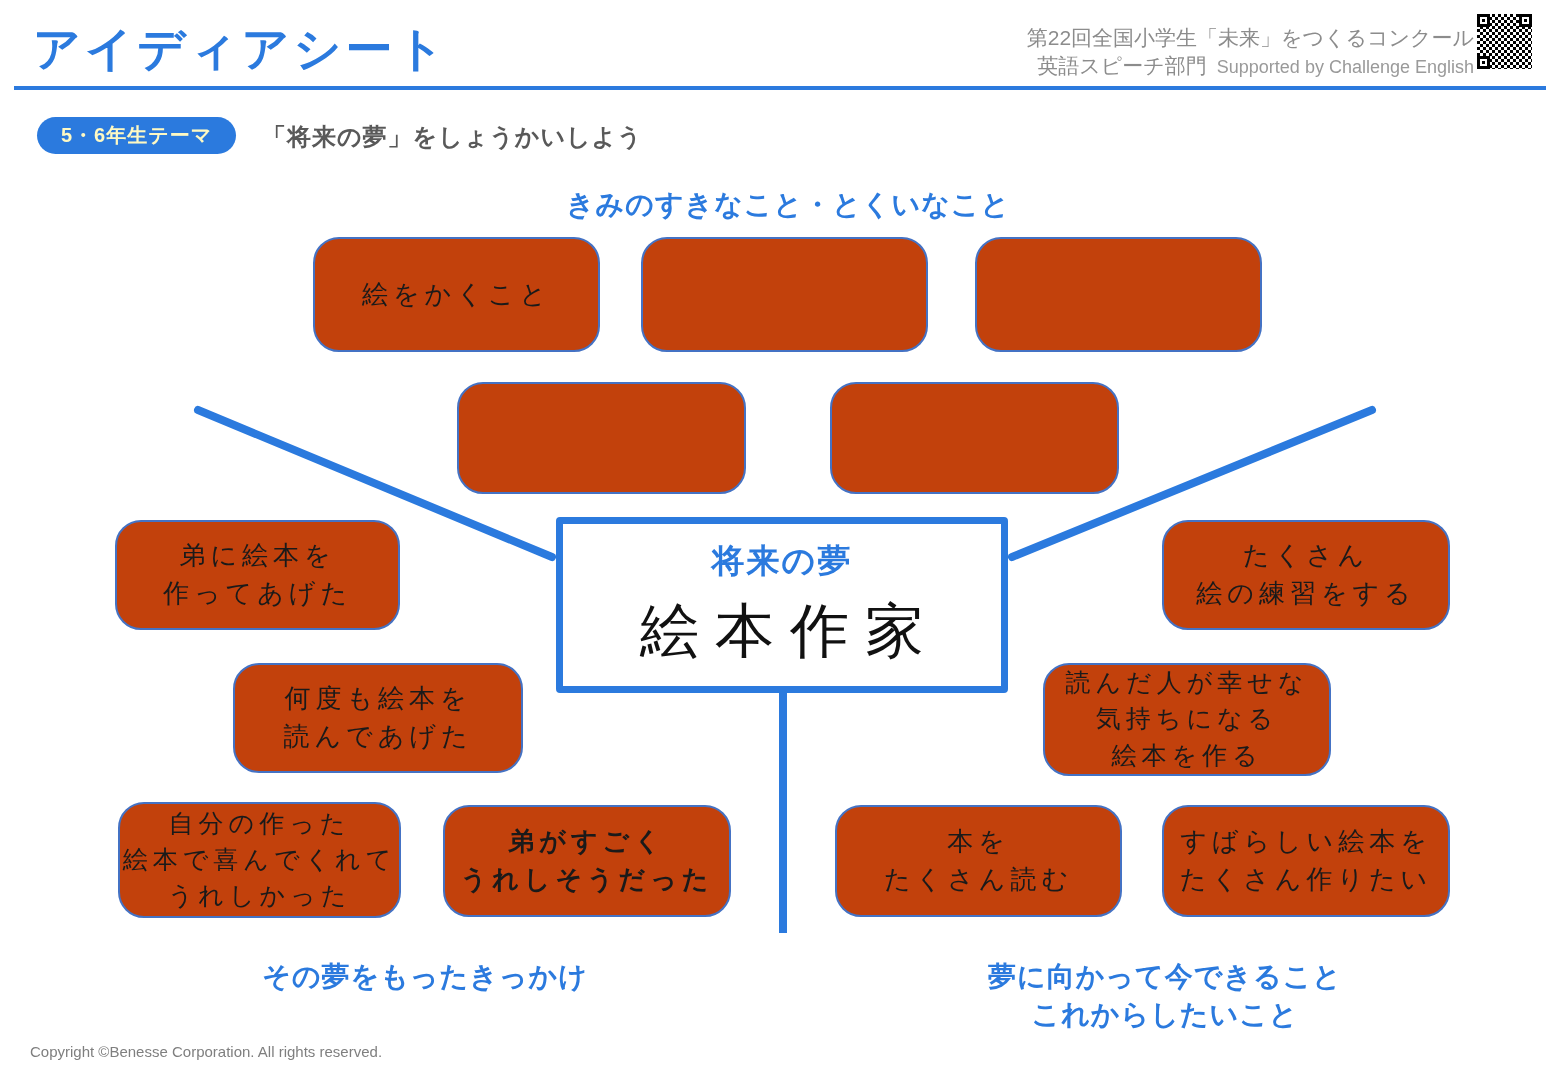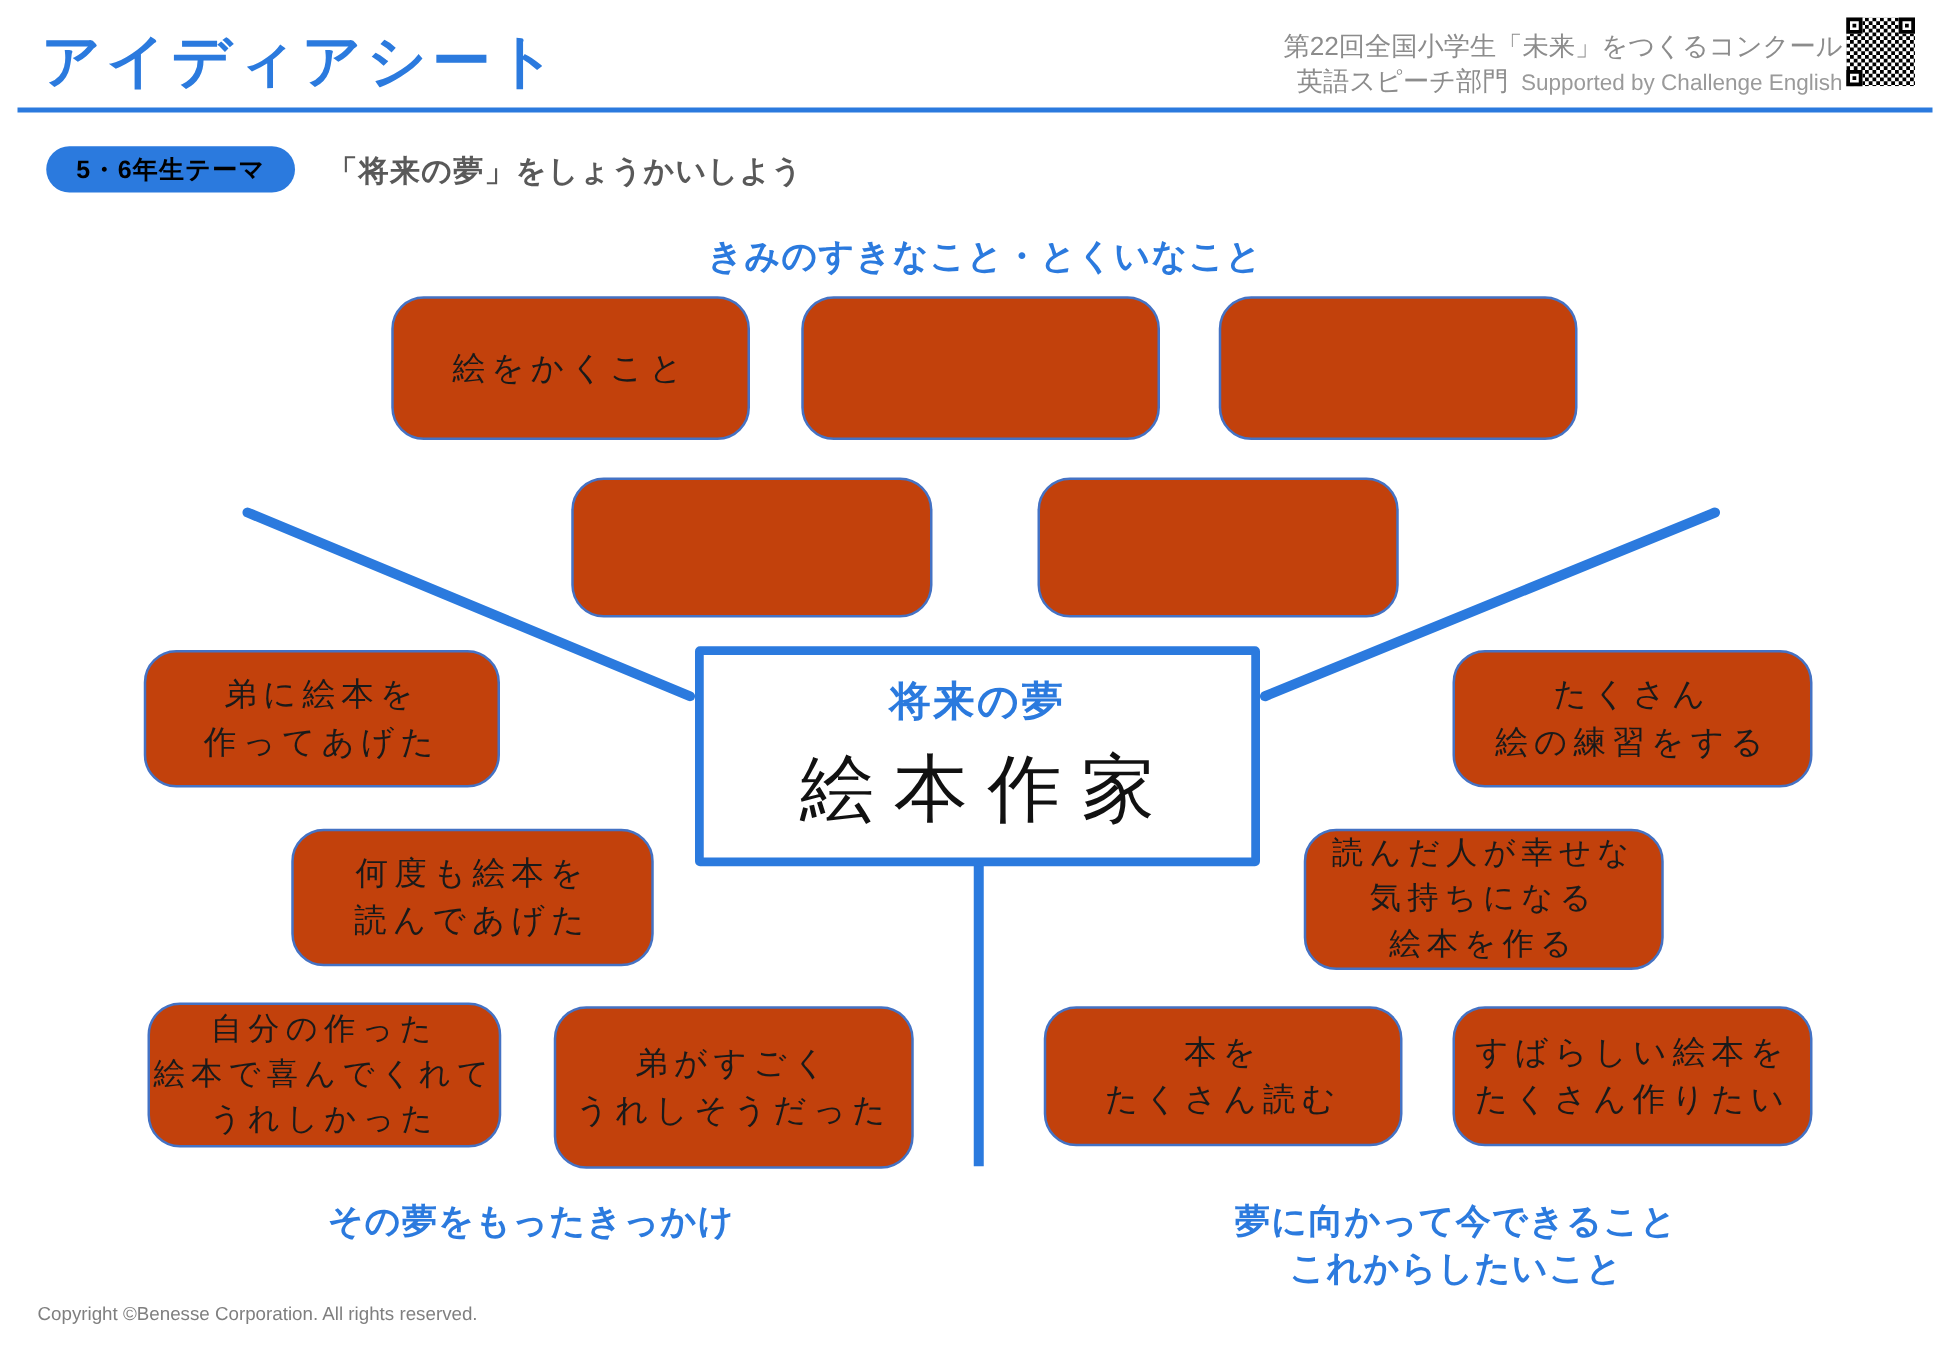--- a/index.html
+++ b/index.html
@@ -24,21 +24,21 @@
     background-size:6px 6px;outline:1px solid #fff;
   }
   .qr .f{position:absolute;width:13px;height:13px;background:#fff;border:3px solid #000;box-sizing:border-box;}
   .qr .f::before{content:"";position:absolute;left:2px;top:2px;width:3px;height:3px;background:#000;}
   .qr .tl{left:0;top:0;}
   .qr .tr{right:0;top:0;}
   .qr .bl{left:0;bottom:0;}
   
   .badge{
     position:absolute;left:37px;top:117px;height:37px;padding:0 24px;border-radius:19px;
-    background:#2B7ADE;color:#000000;font-size:20px;font-weight:bold;letter-spacing:1px;
+    background:#2B7ADE;color:#fef9c3;font-size:20px;font-weight:bold;letter-spacing:1px;
     display:flex;align-items:center;justify-content:center;
   }
   .theme-text{
     position:absolute;left:262px;top:121px;font-size:24px;font-weight:bold;color:#595959;letter-spacing:1px;
   }
   
   .connectors{position:absolute;left:0;top:0;z-index:1;}
   
   .sec-label{
     position:absolute;z-index:3;text-align:center;color:#2B7ADE;
@@ -56,21 +56,21 @@
     font-size:26px;letter-spacing:5px;line-height:1.45;white-space:pre-line;
   }
   .b-like0{left:313px;top:237px;width:287px;height:115px;}
   .b-like1{left:641px;top:237px;width:287px;height:115px;}
   .b-like2{left:975px;top:237px;width:287px;height:115px;}
   .b-like3{left:457px;top:382px;width:289px;height:112px;}
   .b-like4{left:830px;top:382px;width:289px;height:112px;}
   .b-rsn0{left:115px;top:520px;width:285px;height:110px;}
   .b-rsn1{left:233px;top:663px;width:290px;height:110px;}
   .b-rsn2{left:118px;top:802px;width:283px;height:116px;font-size:25px;}
-  .b-rsn3{left:443px;top:805px;width:288px;height:130px;}
+  .b-rsn3{left:443px;top:805px;width:288px;height:112px;font-weight:bold;}
   .b-act0{left:1162px;top:520px;width:288px;height:110px;}
   .b-act1{left:1043px;top:663px;width:288px;height:113px;font-size:25px;}
   .b-act2{left:835px;top:805px;width:287px;height:112px;}
   .b-act3{left:1162px;top:805px;width:288px;height:112px;}
   
   .center-box{
     position:absolute;z-index:2;left:556px;top:517px;width:452px;height:176px;box-sizing:border-box;
     background:#ffffff;border:7px solid #2B7ADE;border-radius:4px;
     display:flex;flex-direction:column;align-items:center;justify-content:center;gap:8px;
   }

